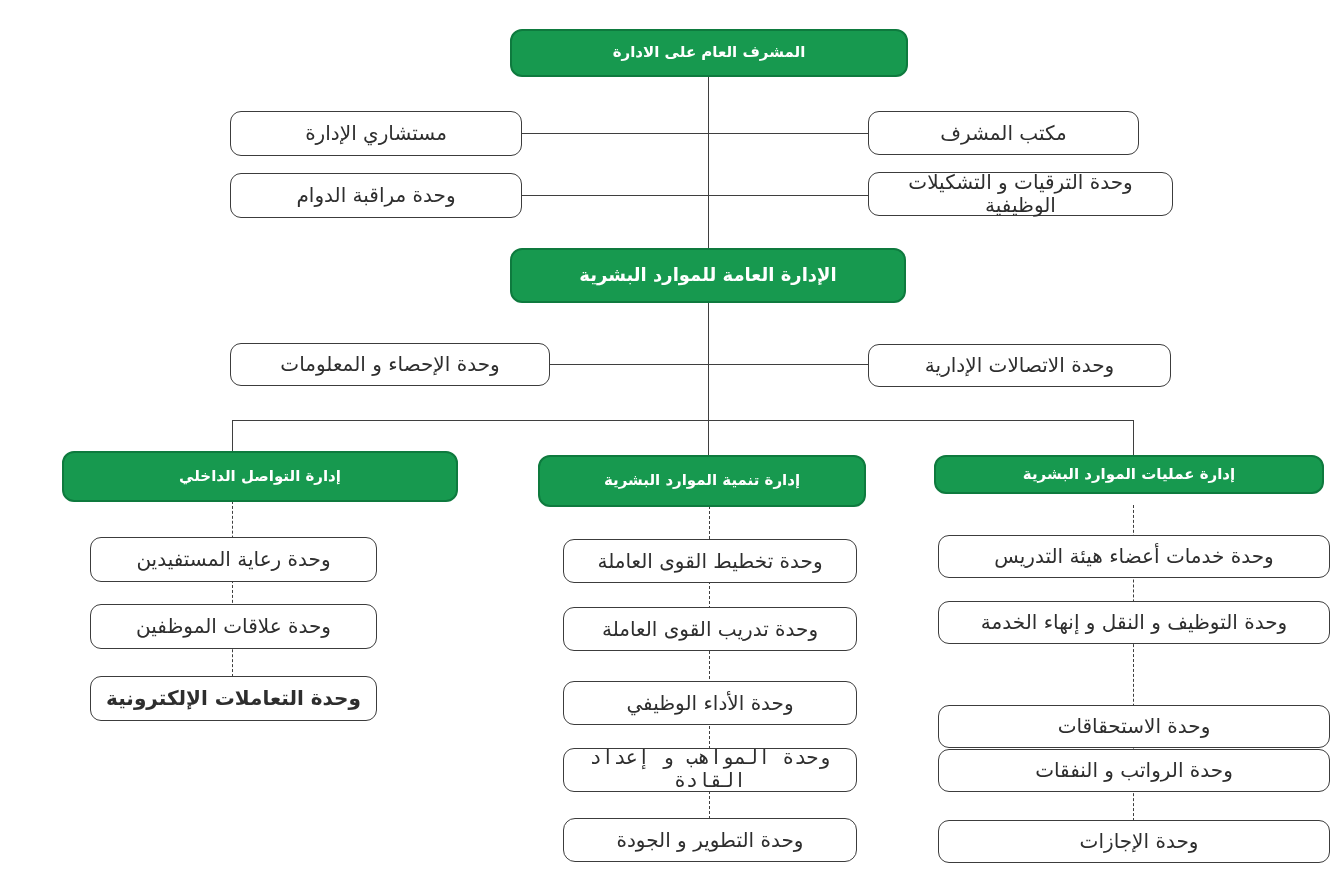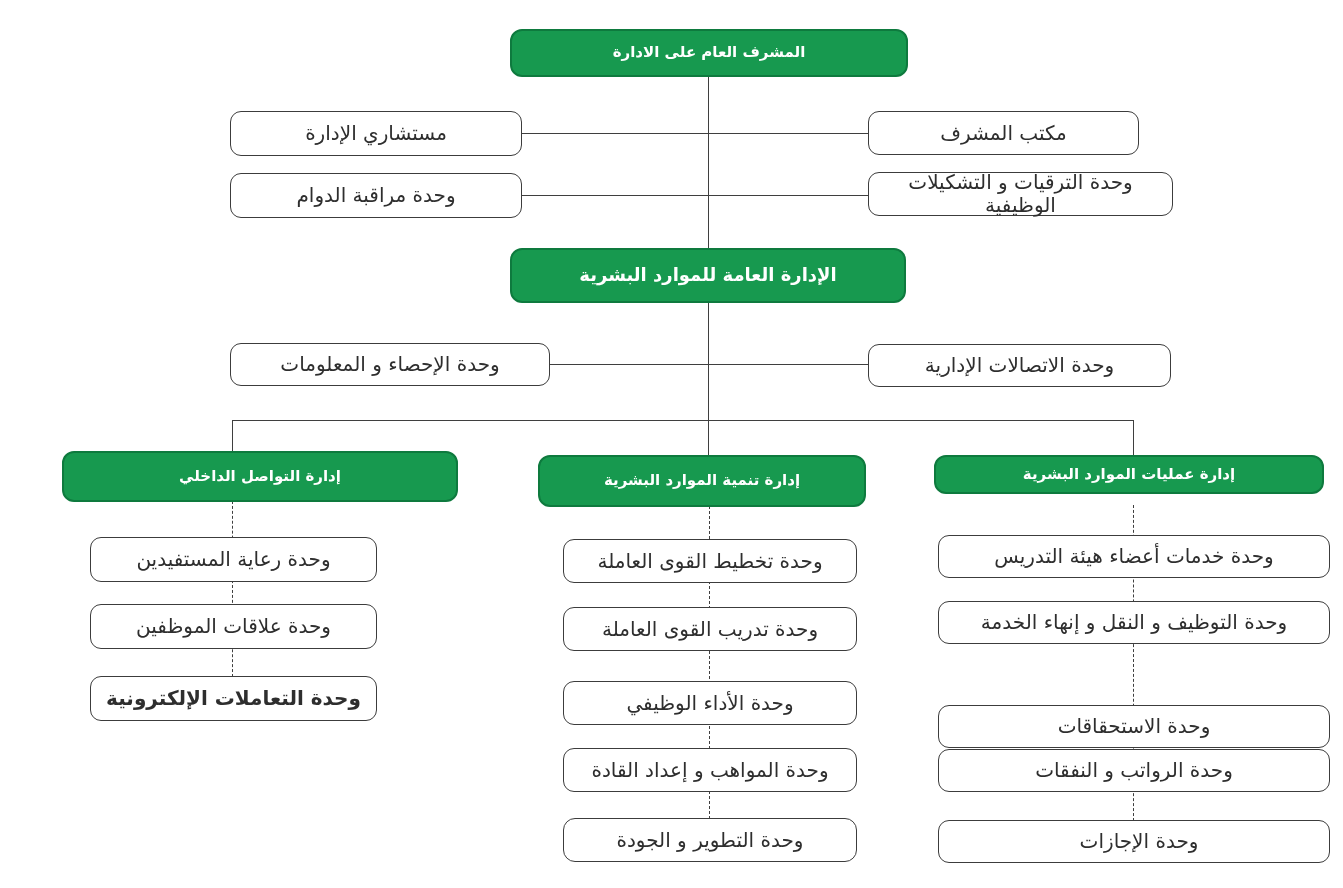--- a/index.html
+++ b/index.html
@@ -89,21 +89,21 @@
   <div class="node green" style="left:538px;top:455px;width:328px;height:52px;">إدارة تنمية الموارد البشرية</div>
   <div class="node green" style="left:934px;top:455px;width:390px;height:39px;">إدارة عمليات الموارد البشرية</div>
 
   <div class="node white" style="left:90px;top:537px;width:287px;height:45px;">وحدة رعاية المستفيدين</div>
   <div class="node white" style="left:90px;top:604px;width:287px;height:45px;">وحدة علاقات الموظفين</div>
   <div class="node white" style="left:90px;top:676px;width:287px;height:45px;font-weight:bold;">وحدة التعاملات الإلكترونية</div>
 
   <div class="node white" style="left:563px;top:539px;width:294px;height:44px;">وحدة تخطيط القوى العاملة</div>
   <div class="node white" style="left:563px;top:607px;width:294px;height:44px;">وحدة تدريب القوى العاملة</div>
   <div class="node white" style="left:563px;top:681px;width:294px;height:44px;">وحدة الأداء الوظيفي</div>
-  <div class="node white" style="left:563px;top:748px;width:294px;height:44px;">وحدة المواهب و إعداد القادة</div>
+  <div class="node white" style="left:563px;top:748px;width:294px;height:44px;font-family:Liberation Mono, monospace;">وحدة المواهب و إعداد القادة</div>
   <div class="node white" style="left:563px;top:818px;width:294px;height:44px;border-radius:12px;">وحدة التطوير و الجودة</div>
 
   <div class="node white" style="left:938px;top:535px;width:392px;height:43px;">وحدة خدمات أعضاء هيئة التدريس</div>
   <div class="node white" style="left:938px;top:601px;width:392px;height:43px;">وحدة التوظيف و النقل و إنهاء الخدمة</div>
   <div class="node white" style="left:938px;top:681px;width:392px;height:43px;margin-top:24px;">وحدة الاستحقاقات</div>
   <div class="node white" style="left:938px;top:749px;width:392px;height:43px;">وحدة الرواتب و النفقات</div>
   <div class="node white" style="left:938px;top:820px;width:392px;height:43px;padding-left:20px;">وحدة الإجازات</div>
 
 </div>
 

